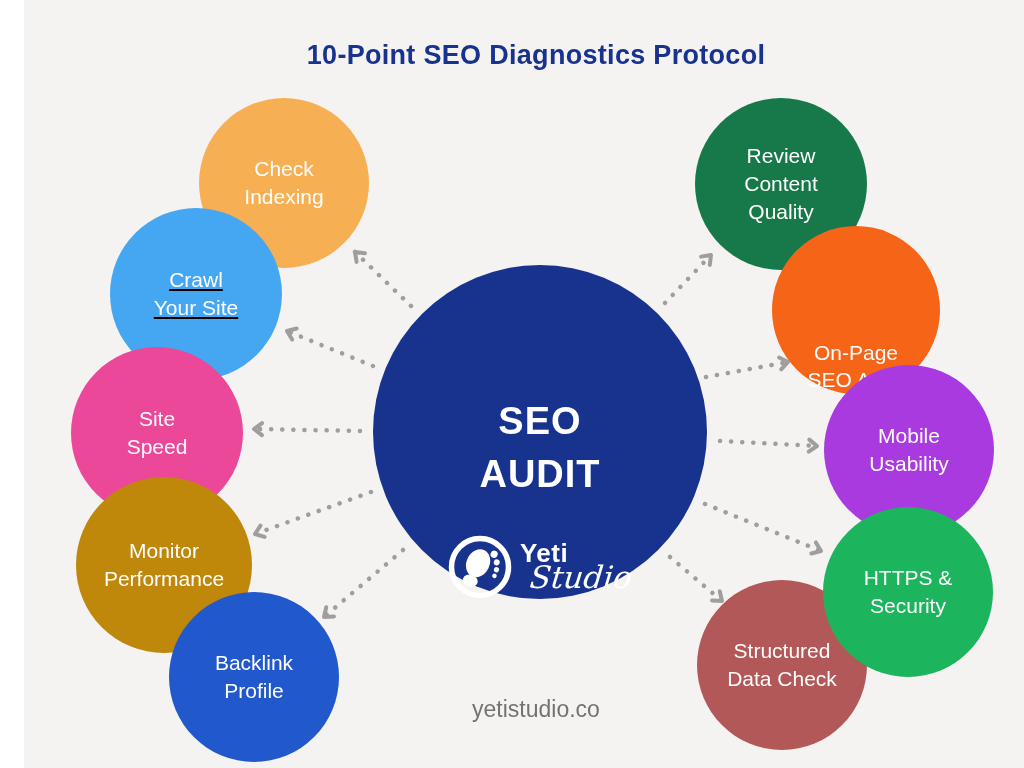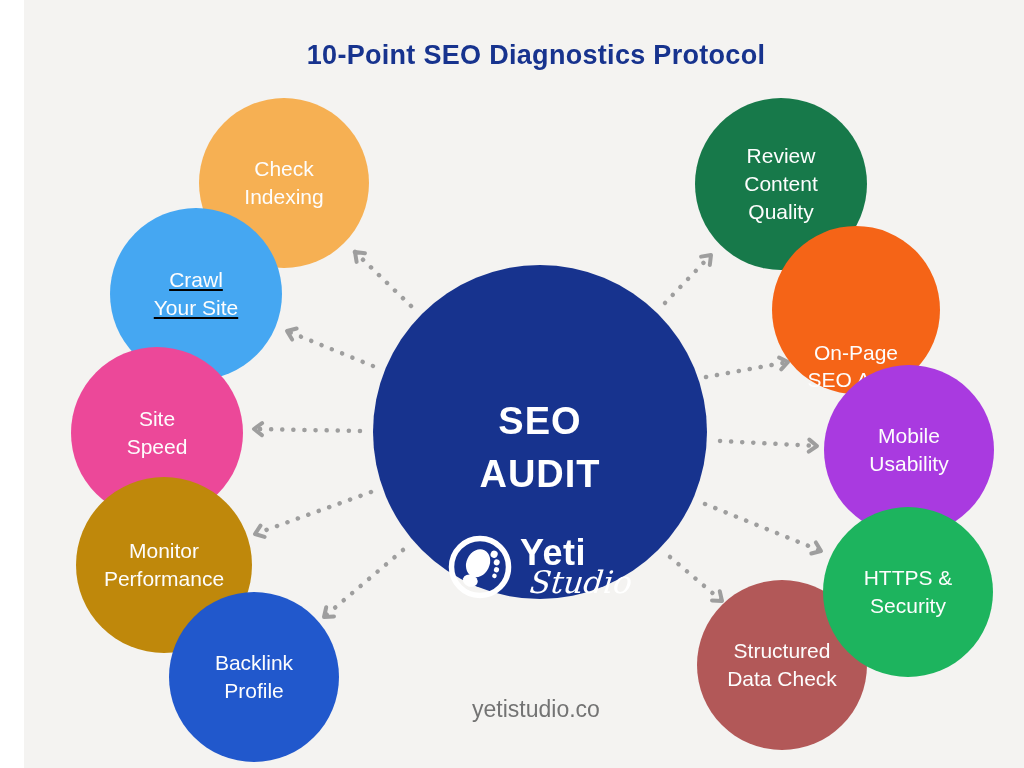--- a/index.html
+++ b/index.html
@@ -54,21 +54,21 @@
     white-space:pre-line;
     margin-top:26px;
   }
   .logo{
     display:flex;align-items:center;
     margin-top:34px;
   }
   .logo-mark{width:64px;height:64px;flex:0 0 auto;}
   .logo-text{margin-left:8px;text-align:left;}
   .logo-name{
-    color:#ffffff;font-weight:bold;font-size:36px;line-height:0.95;
+    color:#ffffff;font-weight:bold;font-size:26px;line-height:0.95;
     letter-spacing:0.5px;
   }
   .logo-word{
     color:#ffffff;
     font-family:"DejaVu Serif",serif;
     font-style:italic;
     font-size:31px;
     line-height:1;
     margin-top:-4px;
     margin-left:10px;

